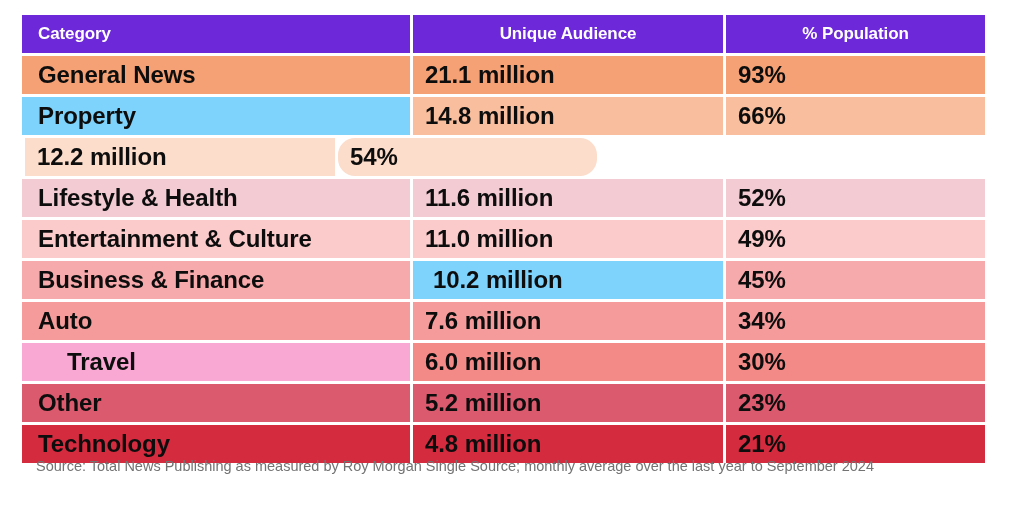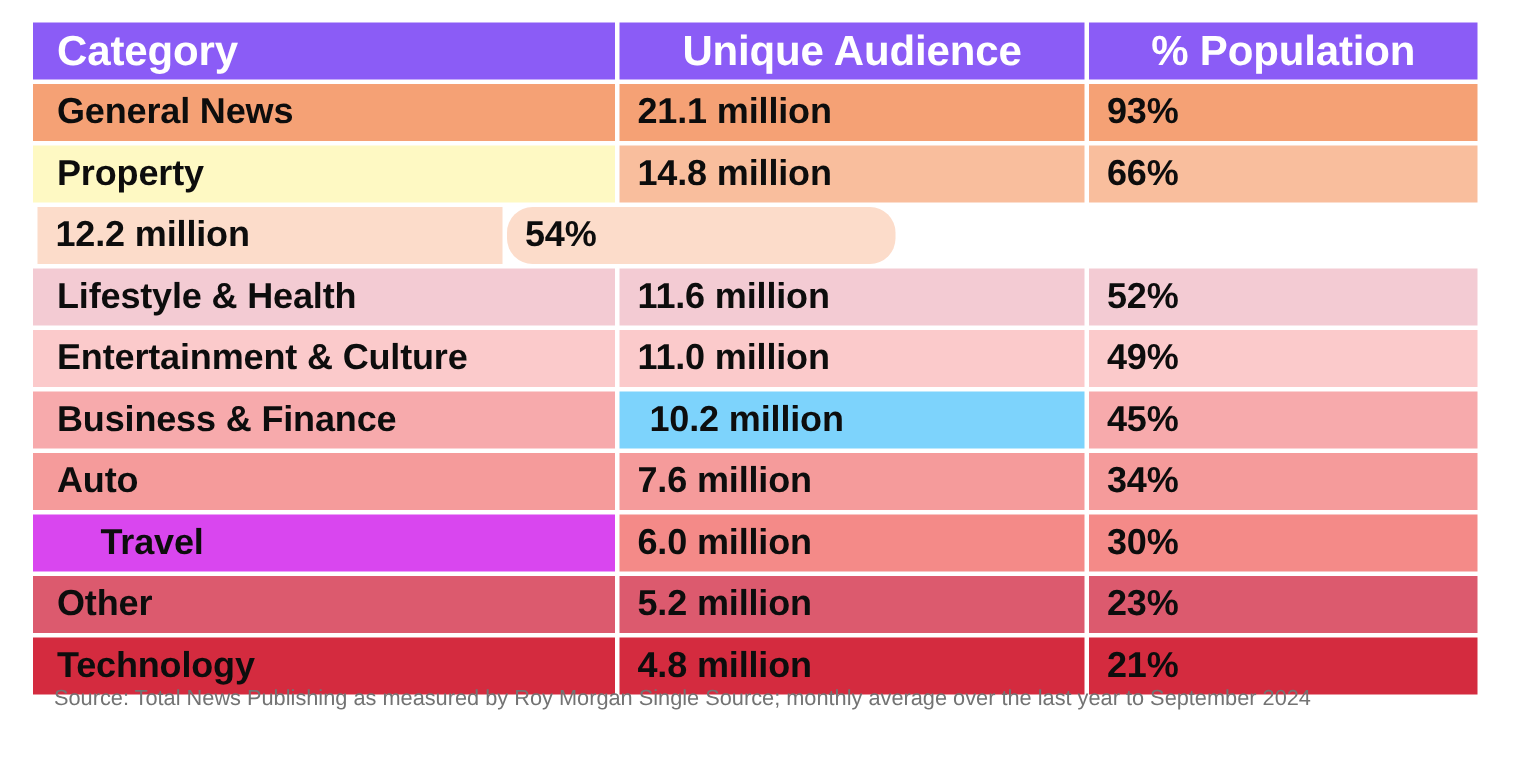--- a/index.html
+++ b/index.html
@@ -50,23 +50,23 @@
     overflow: hidden;
   }
 
   
   .col-category   { width: 388px; padding-left: 16px; }
   .col-audience   { width: 310px; padding-left: 12px; margin-left: 3px; }
   .col-population { width: 259px; padding-left: 12px; margin-left: 3px; }
 
   
   .header-row .cell {
-    background: #8b5cf6;
+    background: #6d28d9;
     color: #ffffff;
-    font-size: 28px;
+    font-size: 17px;
   }
   .header-row .col-audience,
   .header-row .col-population {
     justify-content: center;
     padding-left: 0;
   }
   .header-row .col-category {
     justify-content: flex-start;
   }
 
@@ -99,21 +99,21 @@
       <div class="cell col-population">% Population</div>
     </div>
 
     <div class="row data-row">
       <div class="cell col-category" style="background: rgb(245, 161, 117);">General News</div>
       <div class="cell col-audience" style="background: rgb(245, 161, 117);">21.1 million</div>
       <div class="cell col-population" style="background: rgb(245, 161, 117);">93%</div>
     </div>
 
     <div class="row data-row">
-      <div class="cell col-category" style="background: #fef9c3;">Property</div>
+      <div class="cell col-category" style="background: #7dd3fc;">Property</div>
       <div class="cell col-audience" style="background: rgb(249, 190, 157);">14.8 million</div>
       <div class="cell col-population" style="background: rgb(249, 190, 157);">66%</div>
     </div>
 
     <div class="row data-row">
       <div class="cell col-audience" style="background: rgb(252, 220, 202);">12.2 million</div>
       <div class="cell col-population" style="background: rgb(252, 220, 202); border-radius: 17px;">54%</div>
     </div>
 
     <div class="row data-row">
@@ -134,21 +134,21 @@
       <div class="cell col-population" style="background: rgb(247, 170, 172);">45%</div>
     </div>
 
     <div class="row data-row">
       <div class="cell col-category" style="background: rgb(245, 155, 155);">Auto</div>
       <div class="cell col-audience" style="background: rgb(245, 155, 155);">7.6 million</div>
       <div class="cell col-population" style="background: rgb(245, 155, 155);">34%</div>
     </div>
 
     <div class="row data-row">
-      <div class="cell col-category" style="background: #d946ef; padding-left: 45px;">Travel</div>
+      <div class="cell col-category" style="background: #f9a8d4; padding-left: 45px;">Travel</div>
       <div class="cell col-audience" style="background: rgb(244, 138, 136);">6.0 million</div>
       <div class="cell col-population" style="background: rgb(244, 138, 136);">30%</div>
     </div>
 
     <div class="row data-row">
       <div class="cell col-category" style="background: rgb(220, 90, 110);">Other</div>
       <div class="cell col-audience" style="background: rgb(220, 90, 110);">5.2 million</div>
       <div class="cell col-population" style="background: rgb(220, 90, 110);">23%</div>
     </div>
 

